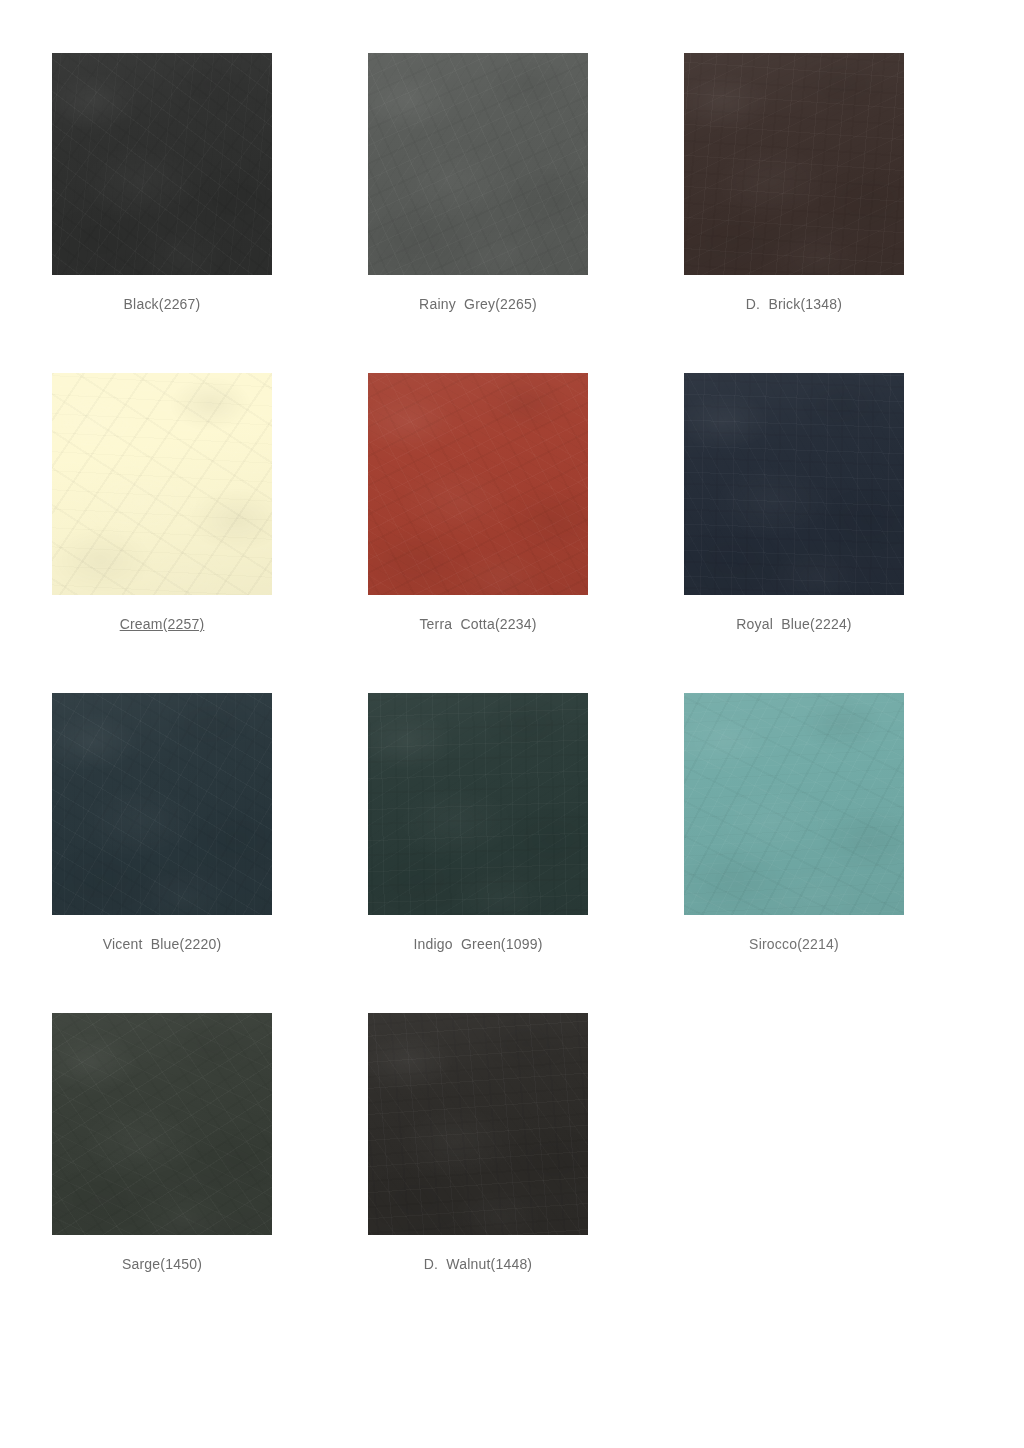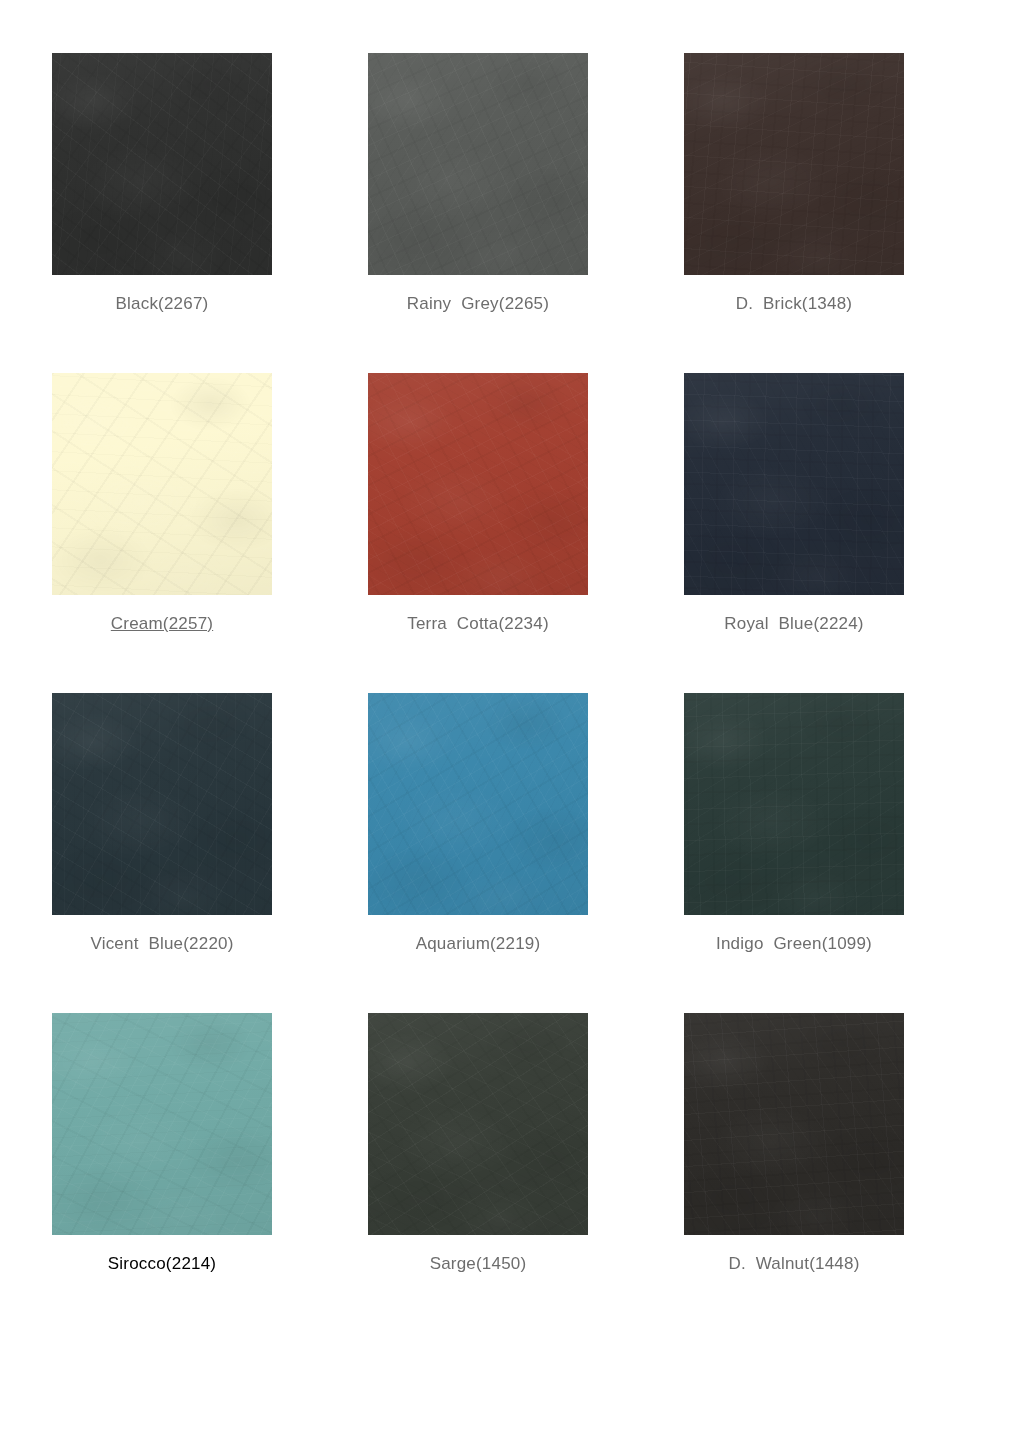--- a/index.html
+++ b/index.html
@@ -107,21 +107,21 @@
     background-image: linear-gradient(168deg,
       rgba(255,255,255,0.055) 0%,
       rgba(255,255,255,0.01) 34%,
       rgba(0,0,0,0.02) 66%,
       rgba(0,0,0,0.05) 100%);
   }
 
   .swatch-label {
     margin-top: 16px;
     text-align: center;
-    font-size: 17px;
+    font-size: 14px;
     line-height: 26px;
     letter-spacing: 0.2px;
     color: #6d6d6d;
     white-space: pre;
     font-family: "Liberation Sans", sans-serif;
   }
 </style>
 </head>
 <body>
 
@@ -177,42 +177,34 @@
       </div>
       <div class="swatch-cell">
         <div class="swatch-chip" style="background-color: rgb(40, 54, 60);">
           <div class="grain" style="transform: rotate(174deg);"></div>
           <div class="mottle"></div>
           <div class="sheen"></div>
         </div>
         <div class="swatch-label" style="color: rgb(109, 109, 109);">Vicent  Blue(2220)</div>
       </div>
       <div class="swatch-cell">
-        <div class="swatch-chip" style="background-color: rgb(58, 135, 171);">
-          <div class="grain" style="transform: rotate(203deg);"></div>
-          <div class="mottle"></div>
-          <div class="sheen"></div>
-        </div>
-        <div class="swatch-label" style="color: rgb(109, 109, 109);">Aquarium(2219)</div>
-      </div>
-      <div class="swatch-cell">
         <div class="swatch-chip" style="background-color: rgb(42, 59, 56);">
           <div class="grain" style="transform: rotate(232deg);"></div>
           <div class="mottle"></div>
           <div class="sheen"></div>
         </div>
         <div class="swatch-label" style="color: rgb(109, 109, 109);">Indigo  Green(1099)</div>
       </div>
       <div class="swatch-cell">
         <div class="swatch-chip" style="background-color: rgb(113, 170, 166);">
           <div class="grain" style="transform: rotate(261deg);"></div>
           <div class="mottle"></div>
           <div class="sheen"></div>
         </div>
-        <div class="swatch-label" style="color: #000000;">Sirocco(2214)</div>
+        <div class="swatch-label" style="color: #737373;">Sirocco(2214)</div>
       </div>
       <div class="swatch-cell">
         <div class="swatch-chip" style="background-color: rgb(55, 61, 54);">
           <div class="grain" style="transform: rotate(290deg);"></div>
           <div class="mottle"></div>
           <div class="sheen"></div>
         </div>
         <div class="swatch-label" style="color: rgb(109, 109, 109);">Sarge(1450)</div>
       </div>
       <div class="swatch-cell">

